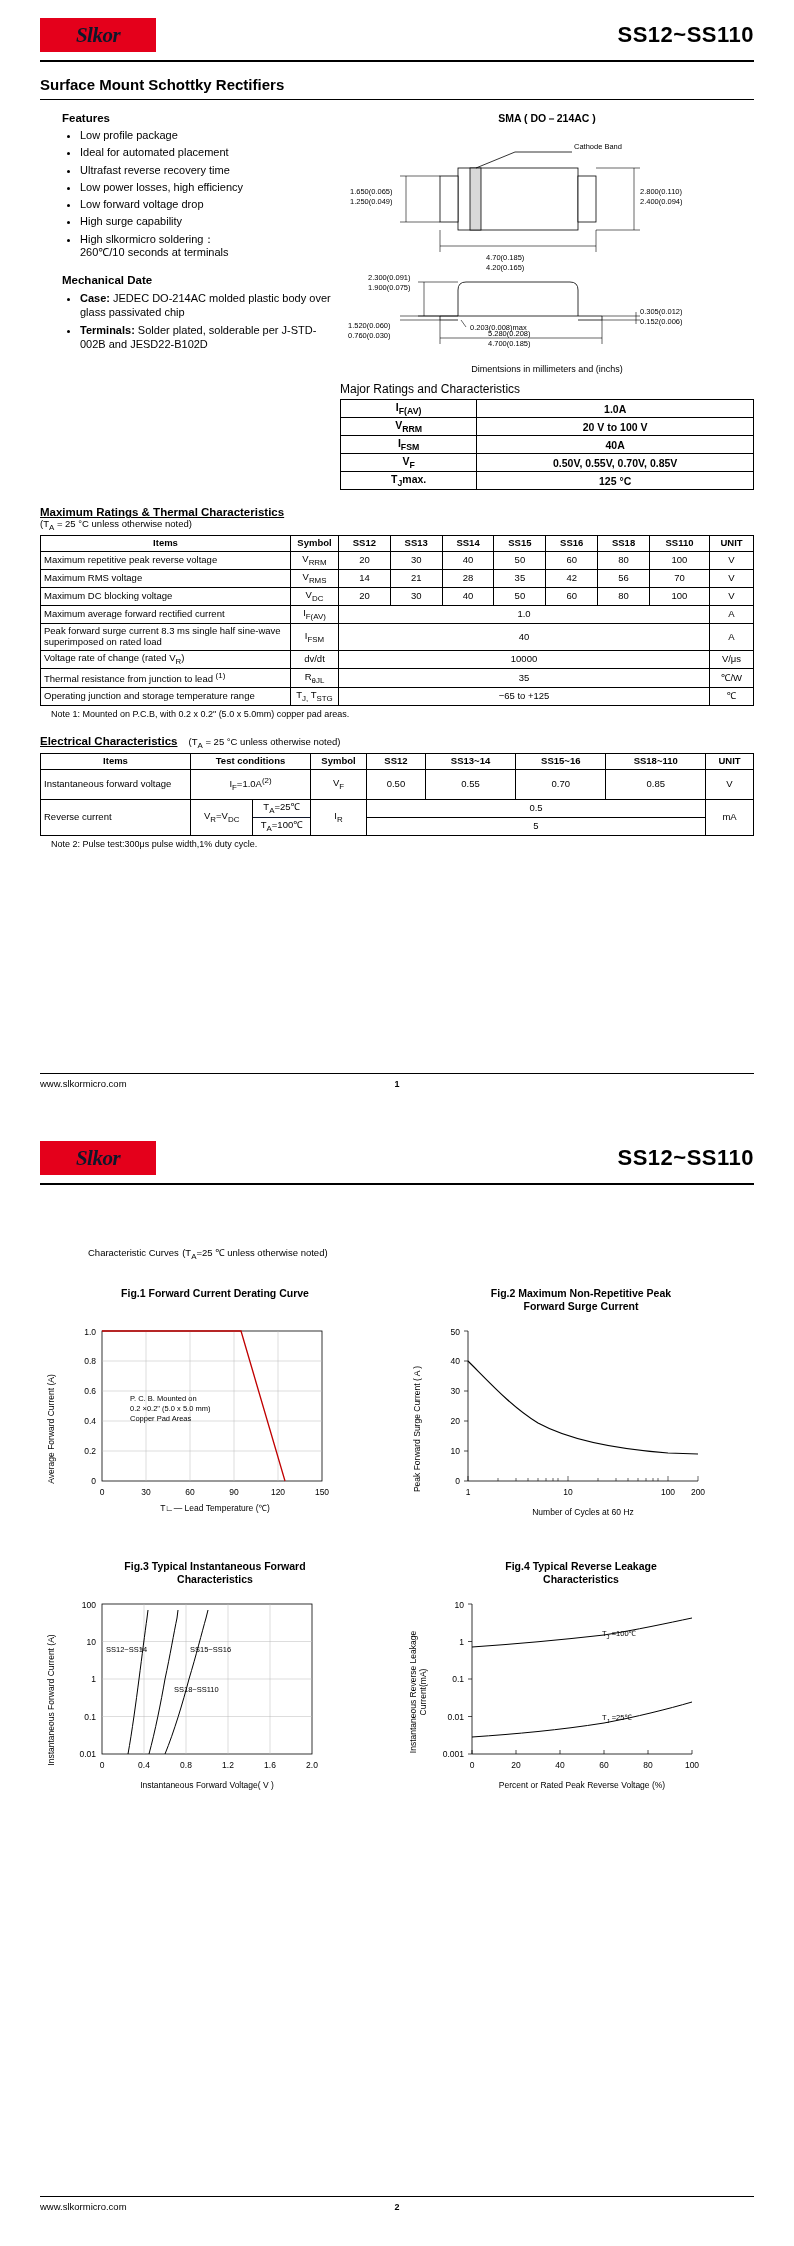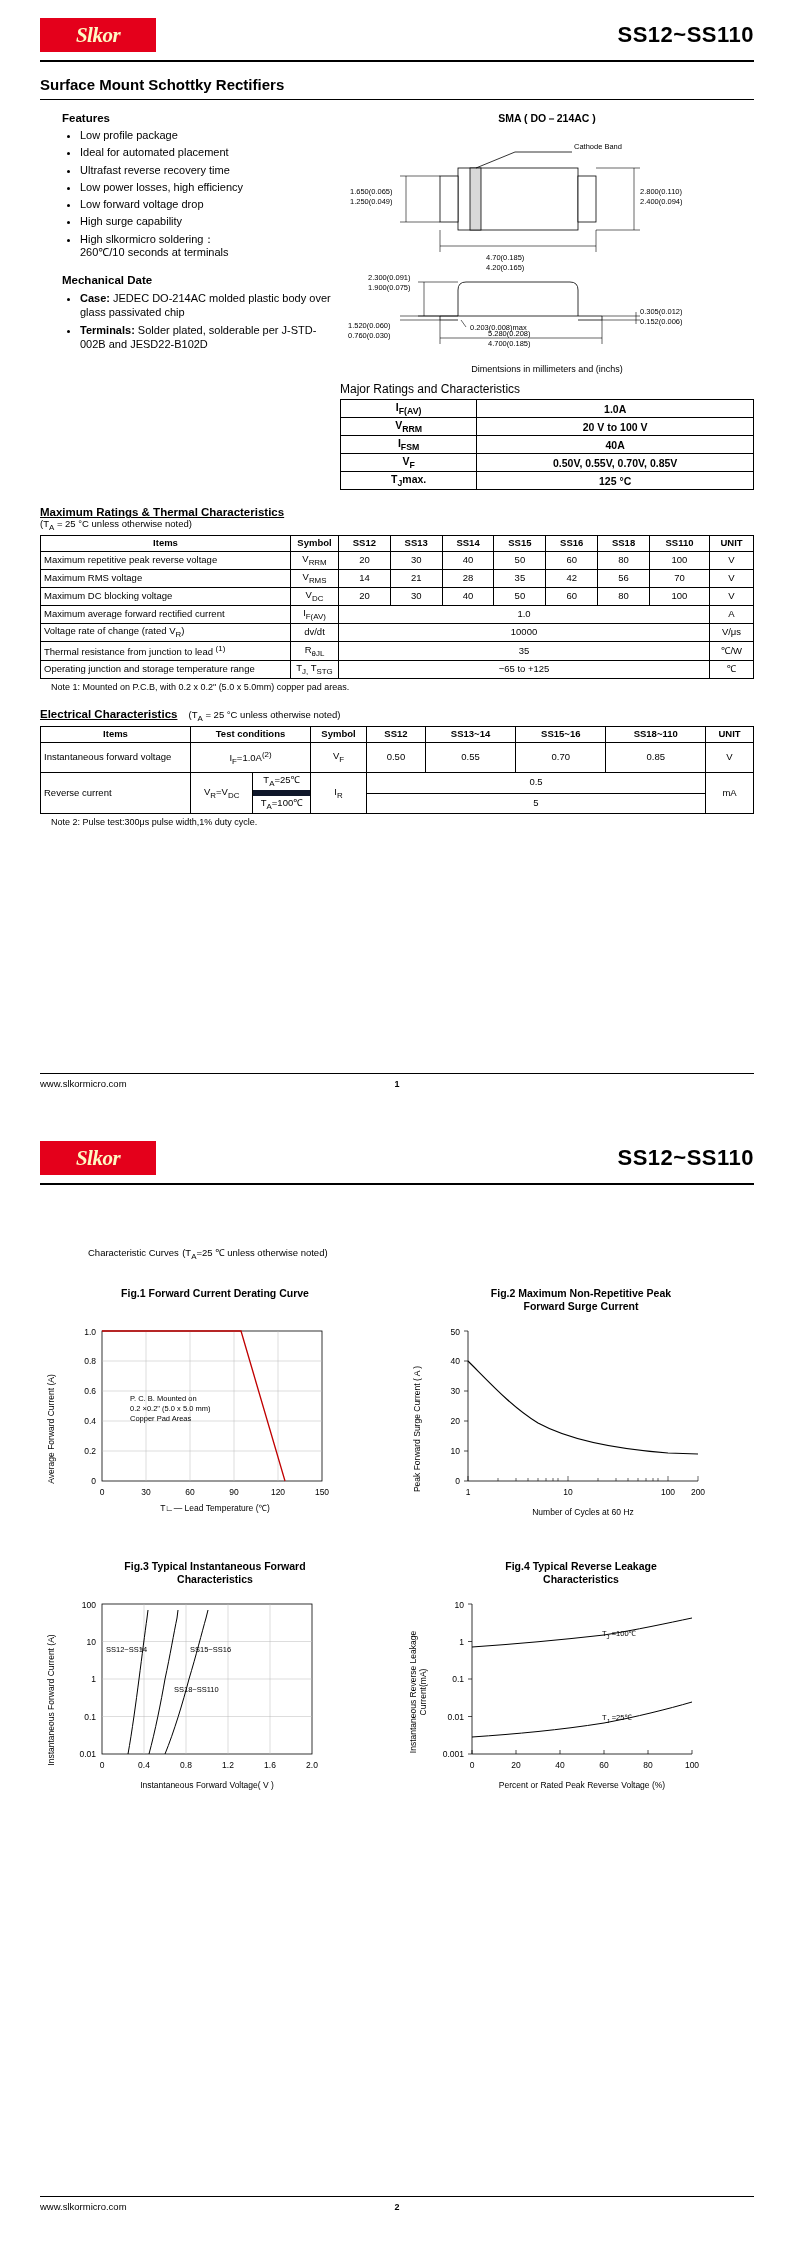--- a/index.html
+++ b/index.html
@@ -29,21 +29,21 @@
     justify-content: space-between;
     border-bottom: 2px solid #000;
   }
   .logo {
     width: 116px; height: 34px;
     background: #e4001b;
     display:flex; align-items:center; justify-content:center;
     position: relative;
   }
   .logo-text {
-    color:#fef9c3; font-size: 21px; font-style: italic; font-weight: bold;
+    color:#0f172a; font-size: 21px; font-style: italic; font-weight: bold;
     letter-spacing: -0.5px;
     font-family: "Liberation Serif", serif;
   }
   .part-no { font-size: 22px; font-weight: bold; letter-spacing: 0.5px; }
 
   .title1 {
     margin: 14px 40px 0 40px;
     font-size: 15px; font-weight: bold;
     padding-bottom: 6px;
     border-bottom: 1.5px solid #000;
@@ -366,20 +366,26 @@
           <td>100</td>
           <td>V</td>
         </tr>
         <tr>
           <td class="lft">Maximum average forward rectified current</td>
           <td><span>I</span><sub>F(AV)</sub></td>
           <td colspan="7">1.0</td>
           <td>A</td>
         </tr>
         <tr>
+          <td class="lft">Peak forward surge current 8.3 ms single half sine-wave superimposed on rated load</td>
+          <td><span>I</span><sub>FSM</sub></td>
+          <td colspan="7">40</td>
+          <td>A</td>
+        </tr>
+        <tr>
           <td class="lft">Voltage rate of change (rated V<sub>R</sub>)</td>
           <td>dv/dt</td>
           <td colspan="7">10000</td>
           <td>V/μs</td>
         </tr>
         <tr>
           <td class="lft">Thermal resistance from junction to lead <sup>(1)</sup></td>
           <td><span>R</span><sub>θJL</sub></td>
           <td colspan="7">35</td>
           <td>℃/W</td>
@@ -434,21 +440,21 @@
         <tr>
           <td class="lft" rowspan="2">Reverse current</td>
           <td rowspan="2" style="padding:0">
             <table style="width:100%;border-collapse:collapse;">
               <tbody>
                   <tr>
                 <td style="border:none;border-right:1px solid #000;width:52%;text-align:center;padding:2px">
                   <span>V</span><sub>R</sub><span>=V</span><sub>DC</sub>
                 </td>
                 <td style="border:none;padding:0">
-                  <div style="border-bottom:6px solid #0f172a;text-align:center;padding:2px">T<sub>A</sub>=25℃</div>
+                  <div style="border-bottom:1px solid #0f172a;text-align:center;padding:2px">T<sub>A</sub>=25℃</div>
                   <div style="text-align:center;padding:2px">T<sub>A</sub>=100℃</div>
                 </td>
               </tr>
             </tbody>
               </table>
           </td>
           <td rowspan="2"><span>I</span><sub>R</sub></td>
           <td colspan="4">0.5</td>
           <td rowspan="2">mA</td>
         </tr>

